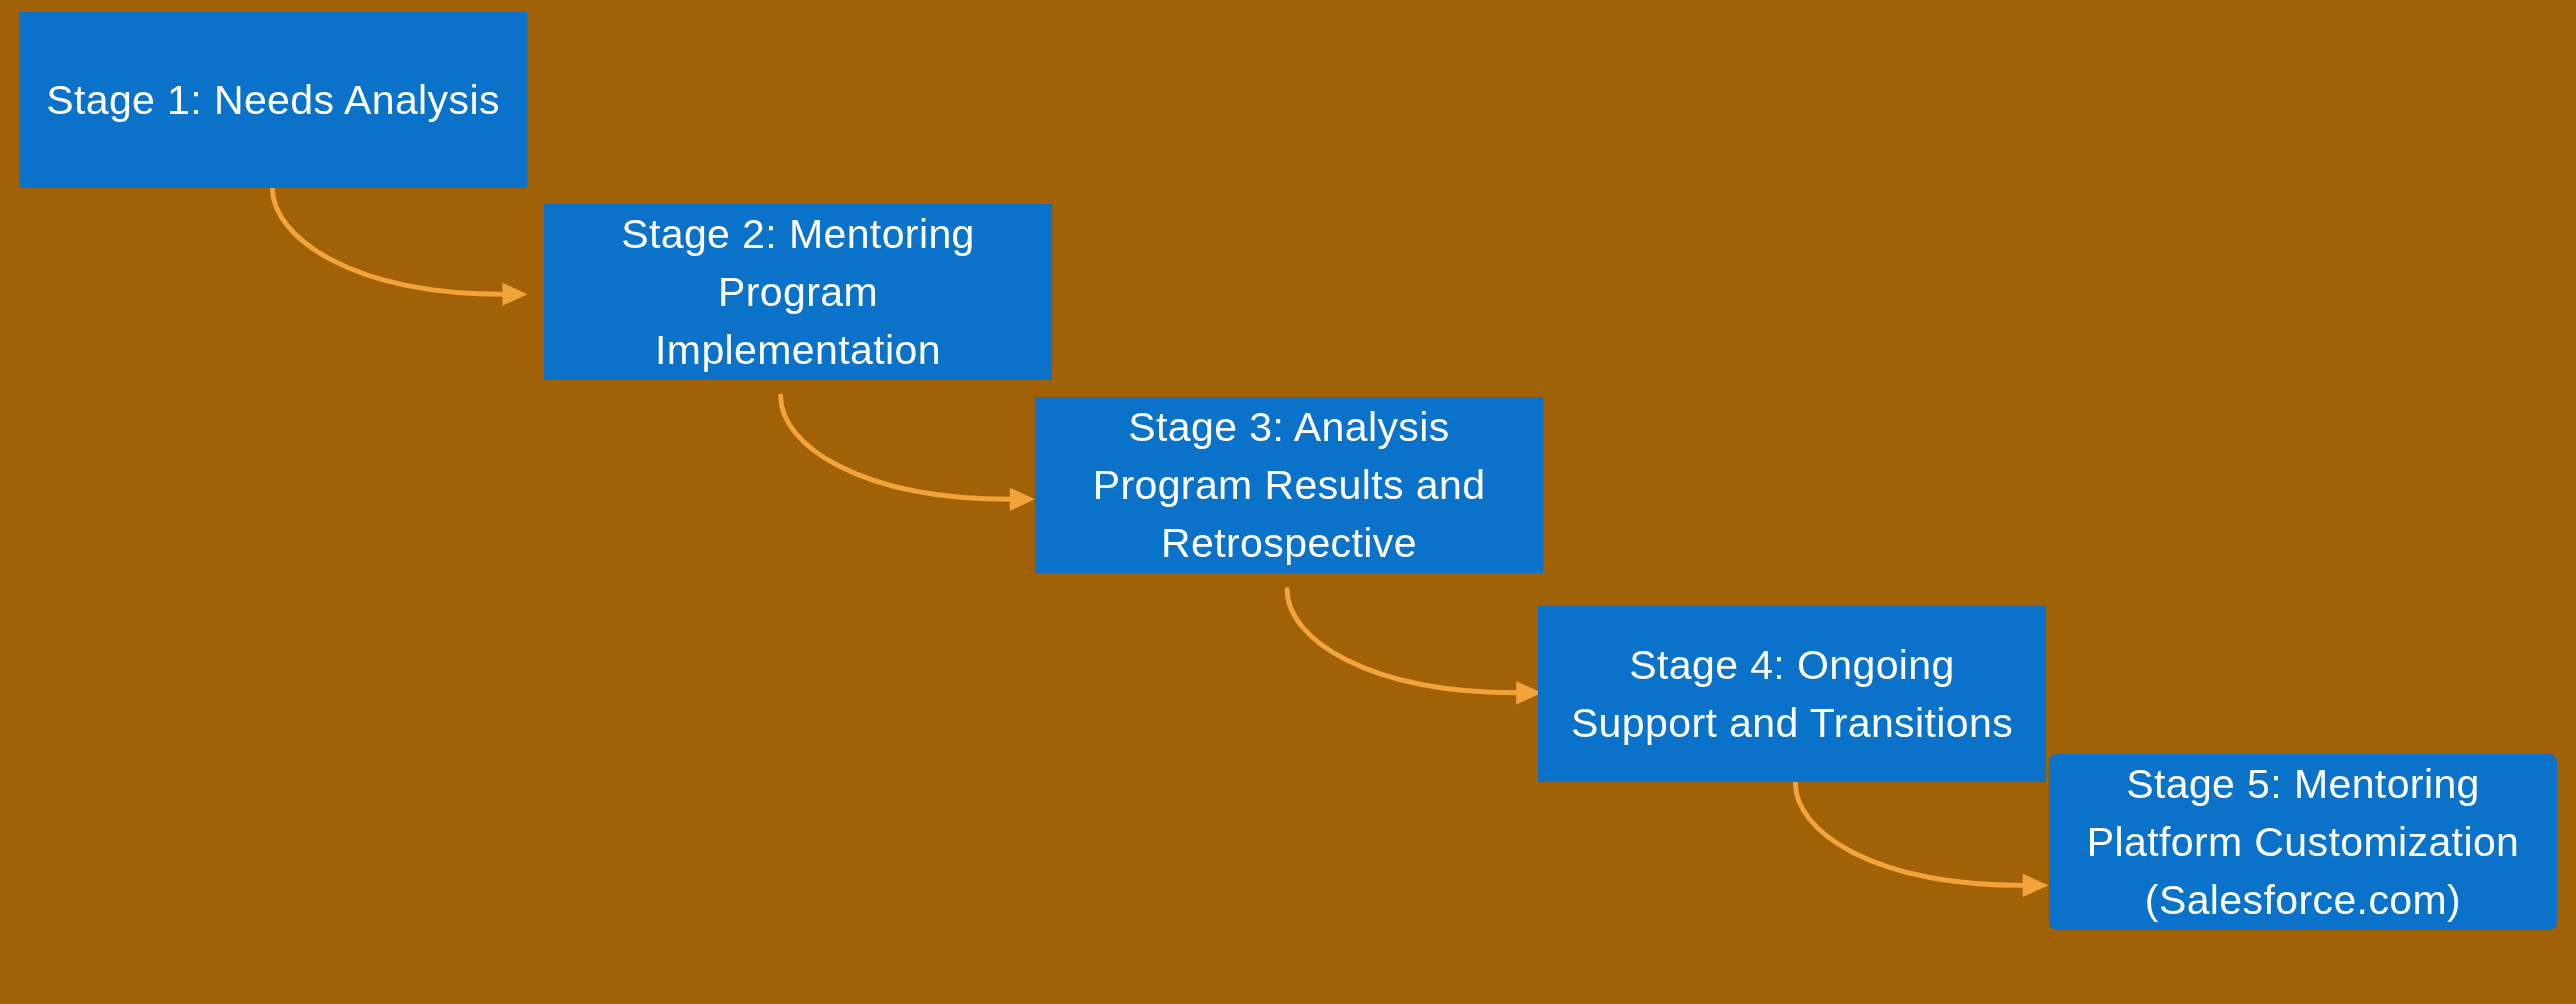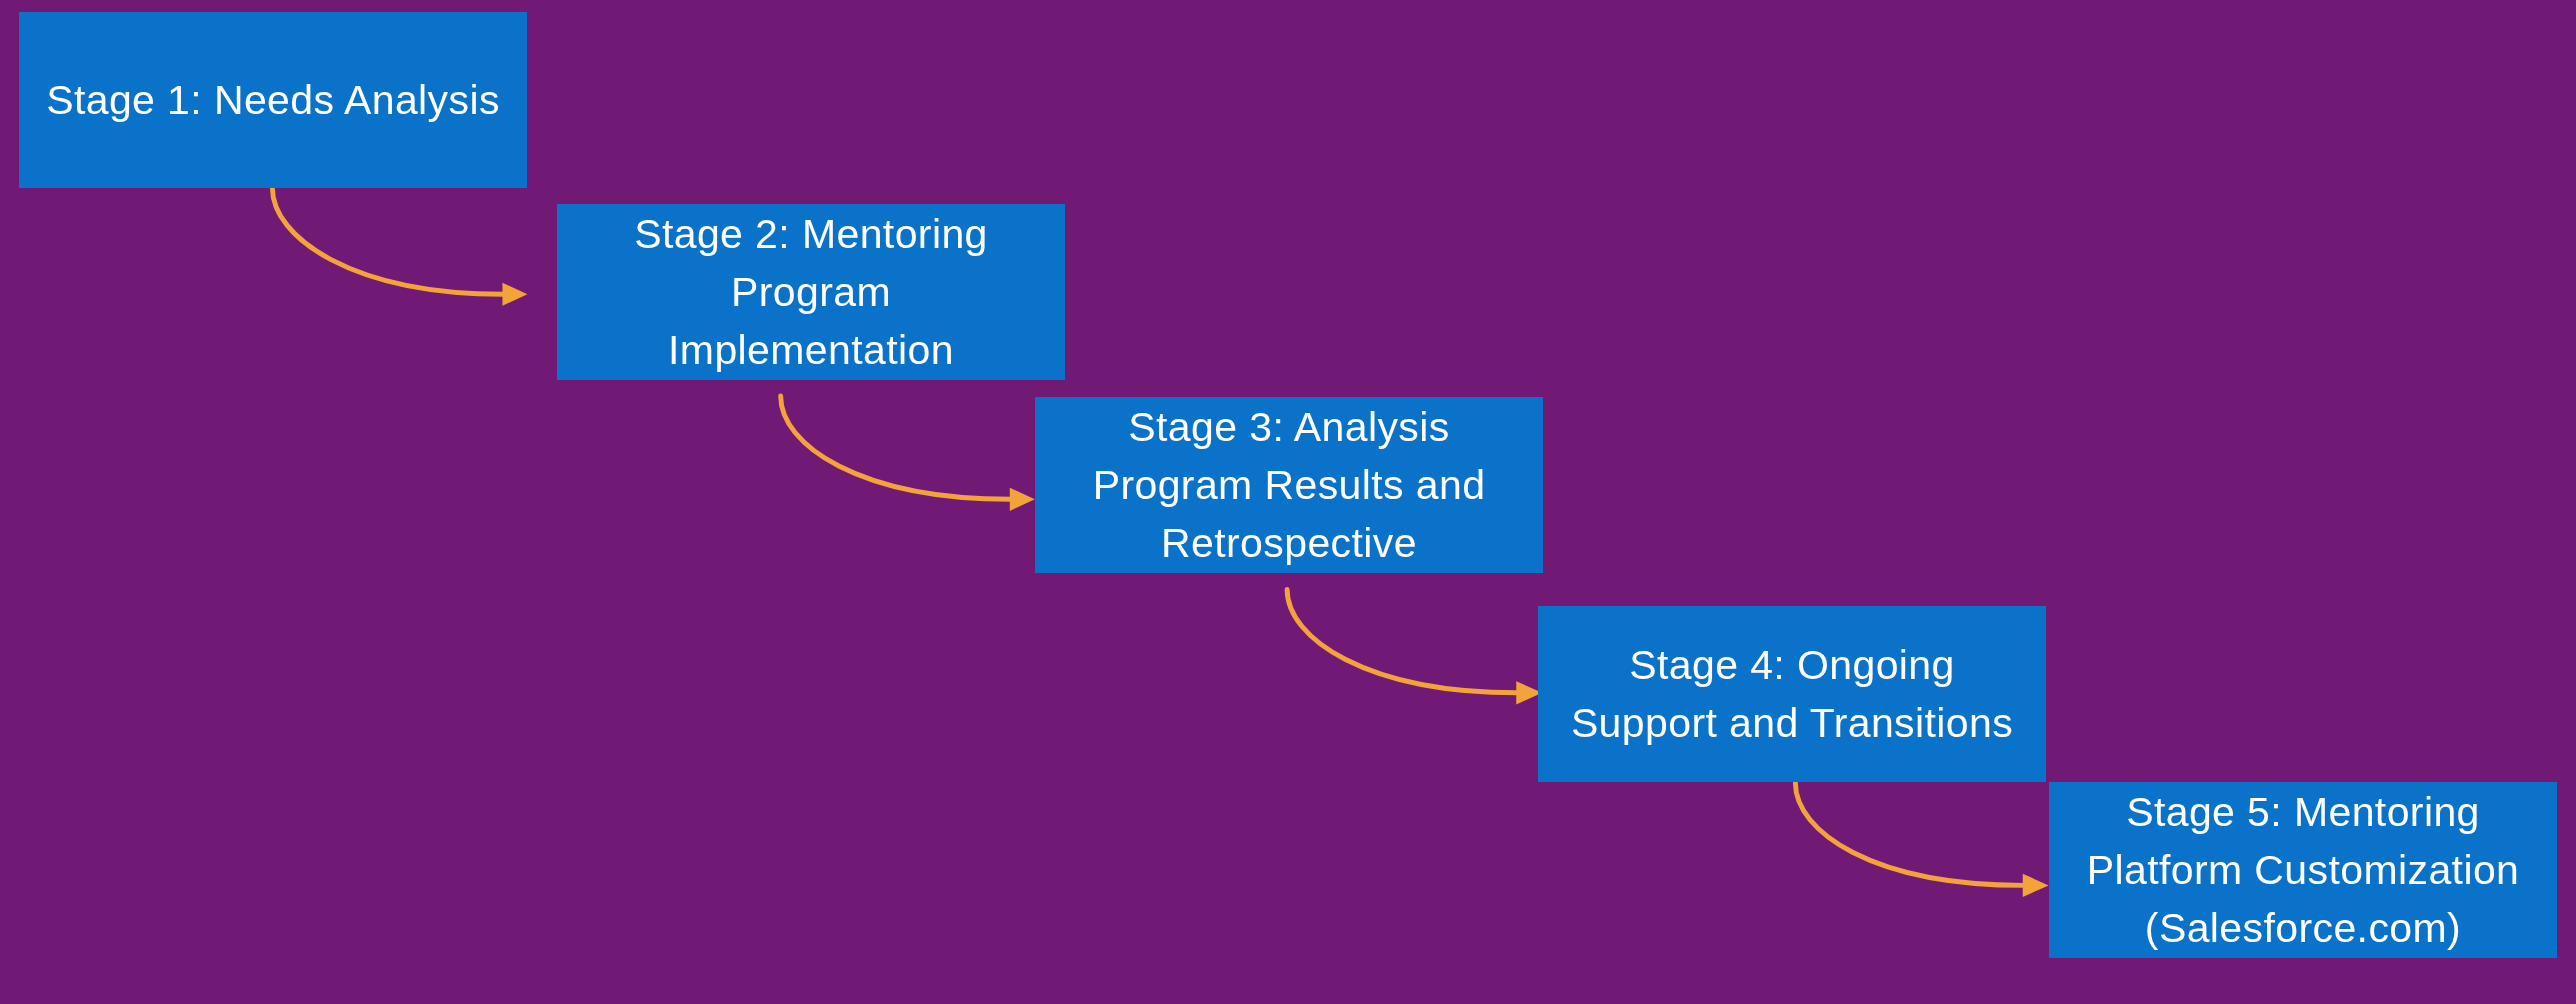--- a/index.html
+++ b/index.html
@@ -4,45 +4,45 @@
 <style>
   html, body {
     margin: 0;
     padding: 0;
     background: #000000;
   }
   #canvas {
     position: relative;
     width: 2576px;
     height: 1004px;
-    background: #701a75;
+    background: #a16207;
     overflow: hidden;
     font-family: "Liberation Sans", sans-serif;
   }
   #connector-layer {
     position: absolute;
     left: 0;
     top: 0;
     width: 2576px;
     height: 1004px;
   }
   .stage-box {
     position: absolute;
     width: 508px;
     height: 176px;
     background: #0a72c9;
     display: flex;
     align-items: center;
     justify-content: center;
   }
   #stage-box-1 { left: 19px;   top: 11.6px;  }
-  #stage-box-2 { left: 557px;  top: 204px; }
+  #stage-box-2 { left: 544px;  top: 204px; }
   #stage-box-3 { left: 1035px; top: 397px; }
   #stage-box-4 { left: 1538px; top: 590px; margin-top: 16px; }
-  #stage-box-5 { left: 2049px; top: 782px; }
+  #stage-box-5 { left: 2049px; top: 754px; border-radius: 8px; }
   .stage-label {
     color: #ffffff;
     font-size: 41px;
     line-height: 58px;
     text-align: center;
     white-space: pre-line;
     letter-spacing: 0.4px;
   }
   .connector-curve {
     fill: none;

